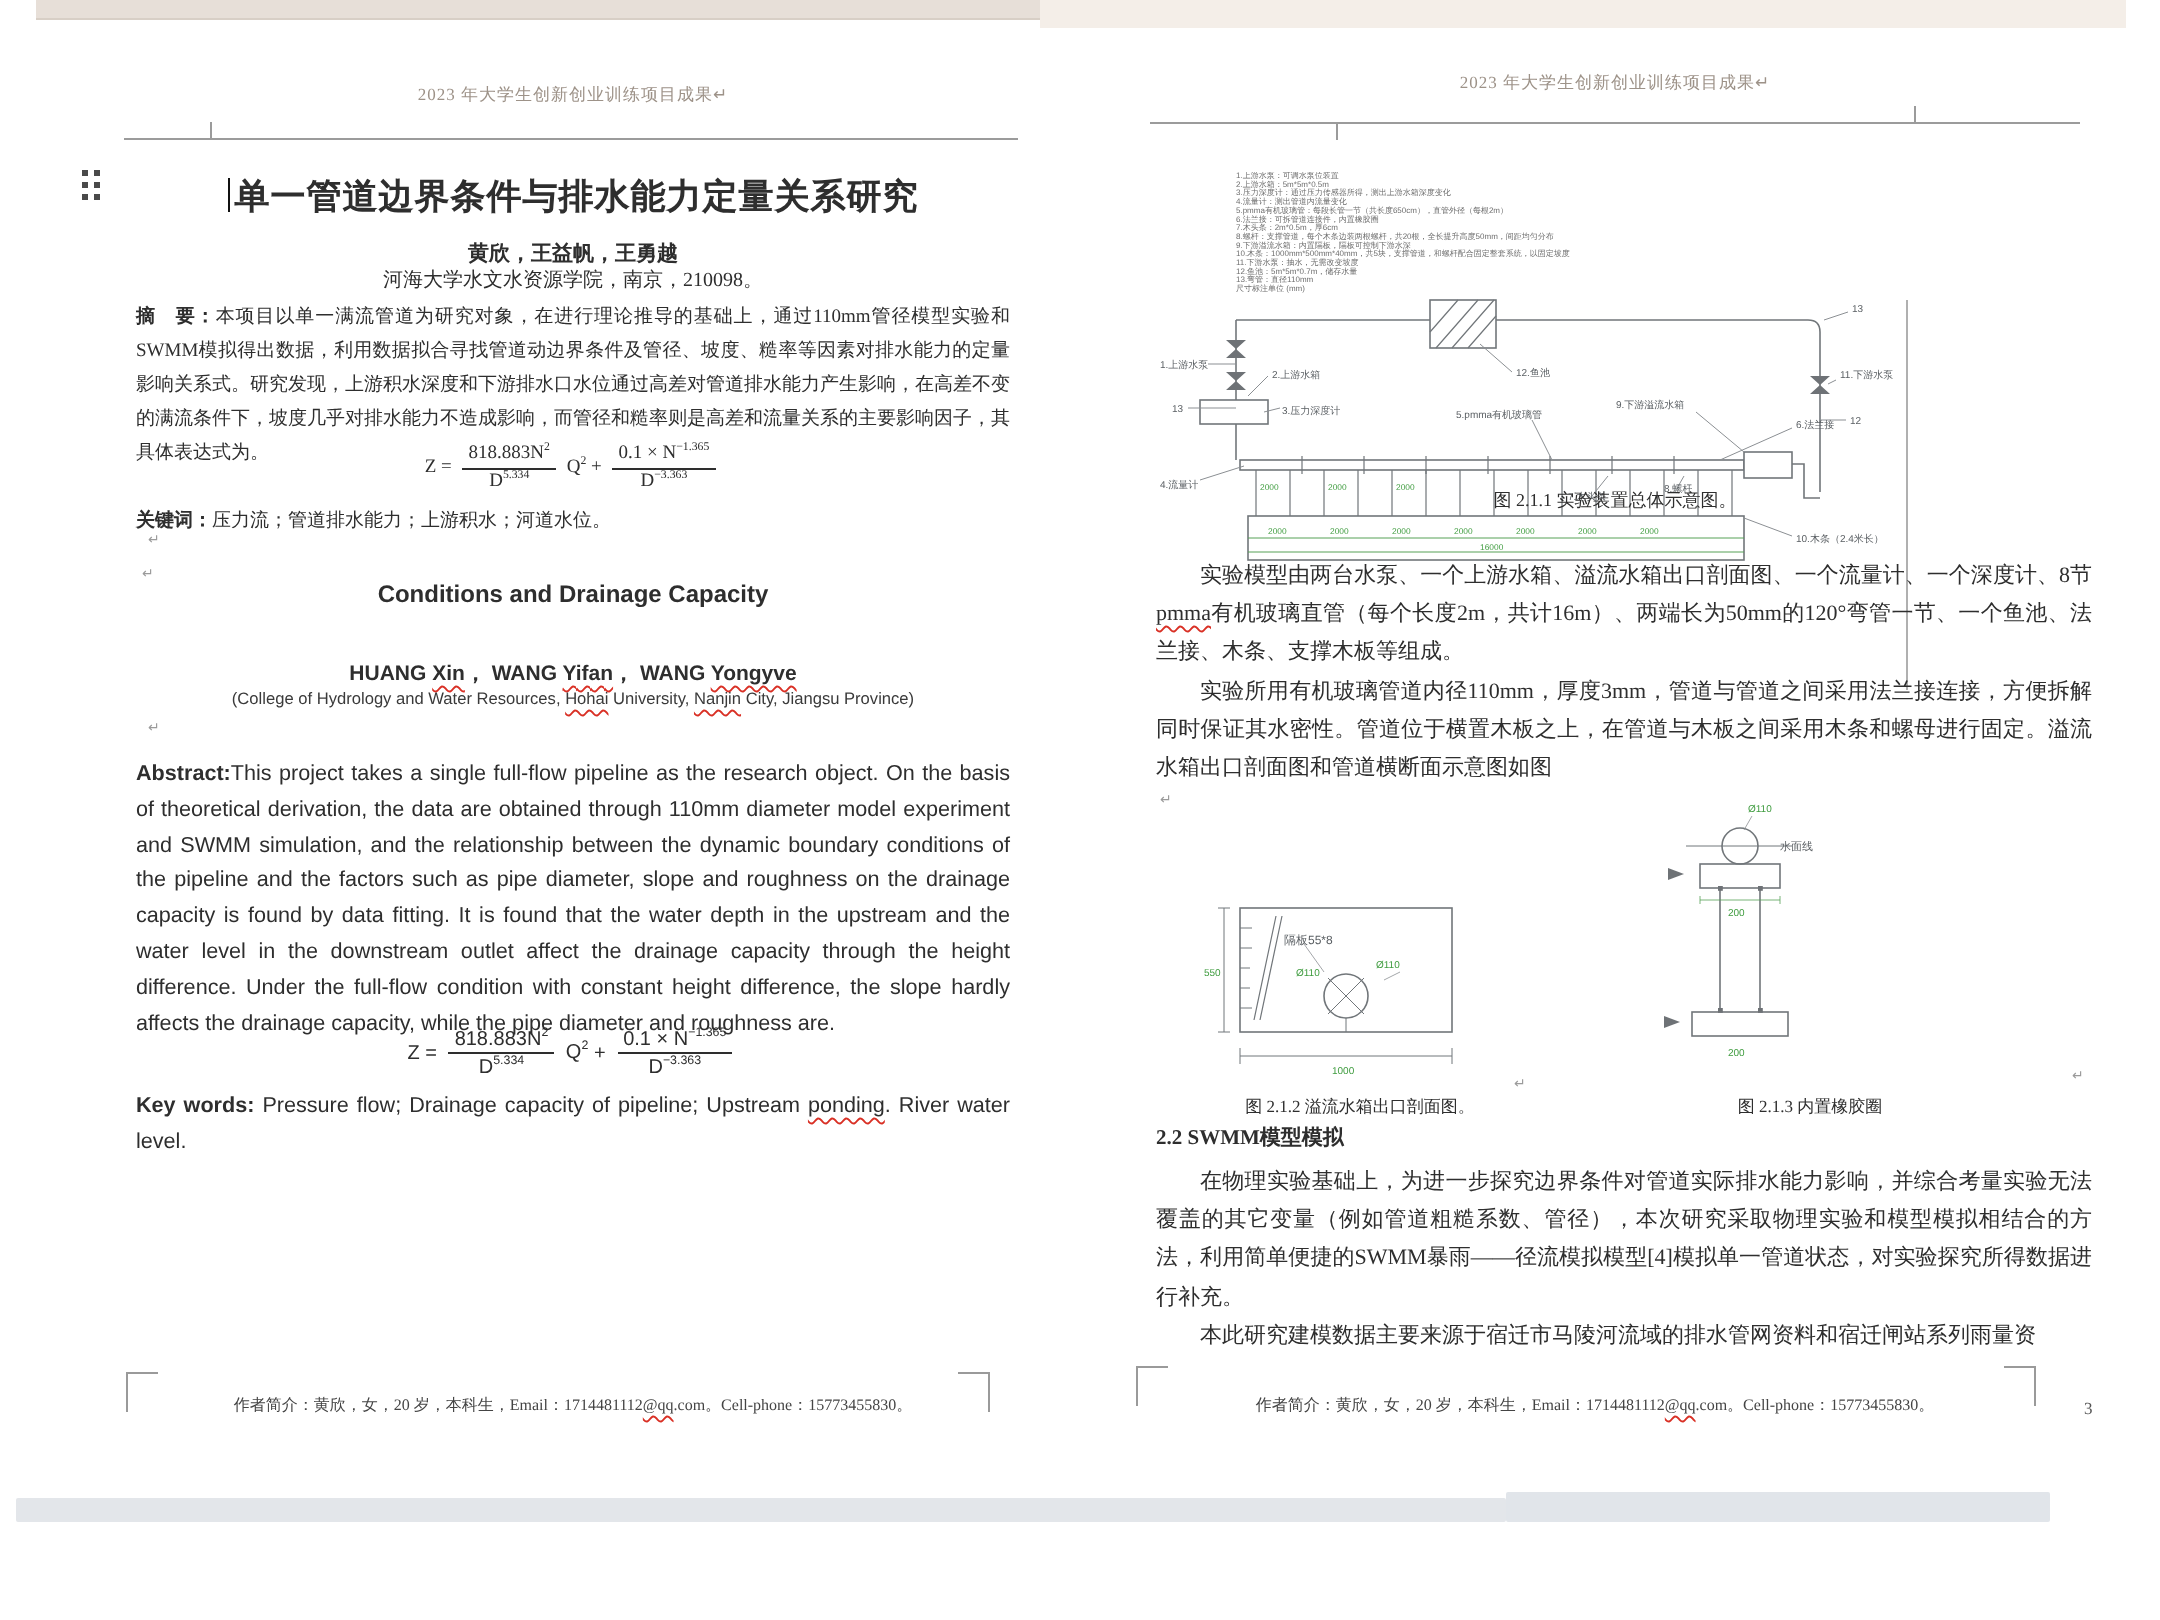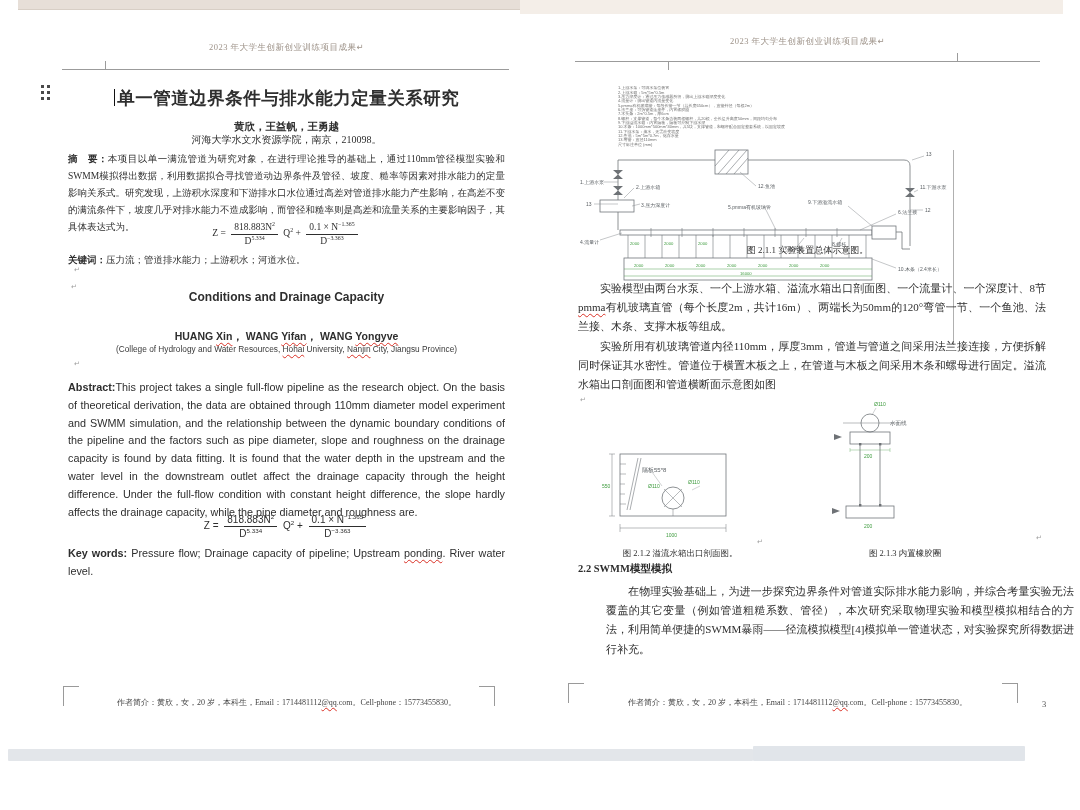--- a/index.html
+++ b/index.html
@@ -267,22 +267,23 @@
   </svg>
 
   <span class="abs pil" style="left:757px;top:538px;">↵</span>
   <span class="abs pil" style="left:1036px;top:534px;">↵</span>
 
   <div class="abs c" style="left:590px;top:548px;width:180px;font-size:8.5px;">图 2.1.2 溢流水箱出口剖面图。</div>
   <div class="abs c" style="left:820px;top:548px;width:170px;font-size:8.5px;">图 2.1.3 内置橡胶圈</div>
 
   <div class="abs b" style="left:578px;top:562px;font-size:10.5px;">2.2 SWMM模型模拟</div>
 
-  <div class="abs j body-cn" style="left:578px;top:582px;width:468px;margin-left:28px;">在物理实验基础上，为进一步探究边界条件对管道实际排水能力影响，并综合考量实验无法覆盖的其它变量（例如管道粗糙系数、管径），本次研究采取物理实验和模型模拟相结合的方法，利用简单便捷的SWMM暴雨——径流模拟模型[4]模拟单一管道状态，对实验探究所得数据进行补充。</div>
-
+  <div class="abs j body-cn" style="left:578px;top:582px;width:468px;">在物理实验基础上，为进一步探究边界条件对管道实际排水能力影响，并综合考量实验无法覆盖的其它变量（例如管道粗糙系数、管径），本次研究采取物理实验和模型模拟相结合的方法，利用简单便捷的SWMM暴雨——径流模拟模型[4]模拟单一管道状态，对实验探究所得数据进行补充。</div>
+
+  <div class="abs body-cn" style="left:578px;top:659px;width:468px;height:20px;overflow:hidden;">本此研究建模数据主要来源于宿迁市马陵河流域的排水管网资料和宿迁闸站系列雨量资</div>
 
   <div class="abs cm-l" style="left:568px;top:683px;"></div>
   <div class="abs cm-r" style="left:1002px;top:683px;"></div>
   <div class="abs c" style="left:575px;top:697px;width:445px;font-size:8px;color:#444;"><span>作者简介：黄欣，女，20 岁，本科生，Email：1714481112</span><span class="sq">@qq</span><span>.com。Cell-phone：15773455830。</span></div>
   <div class="abs" style="left:1042px;top:699px;font-size:8.5px;color:#555;">3</div>
 
   <div class="abs" style="left:753px;top:746px;width:272px;height:15px;background:#e1e5ea;border-radius:1px;"></div>
 </div>
 
 </body></html>

